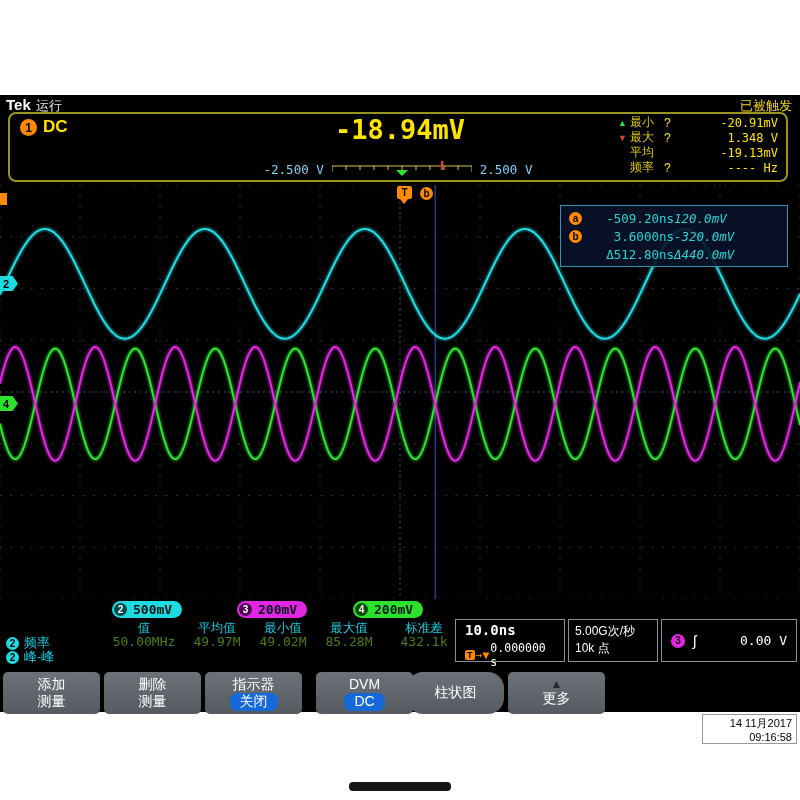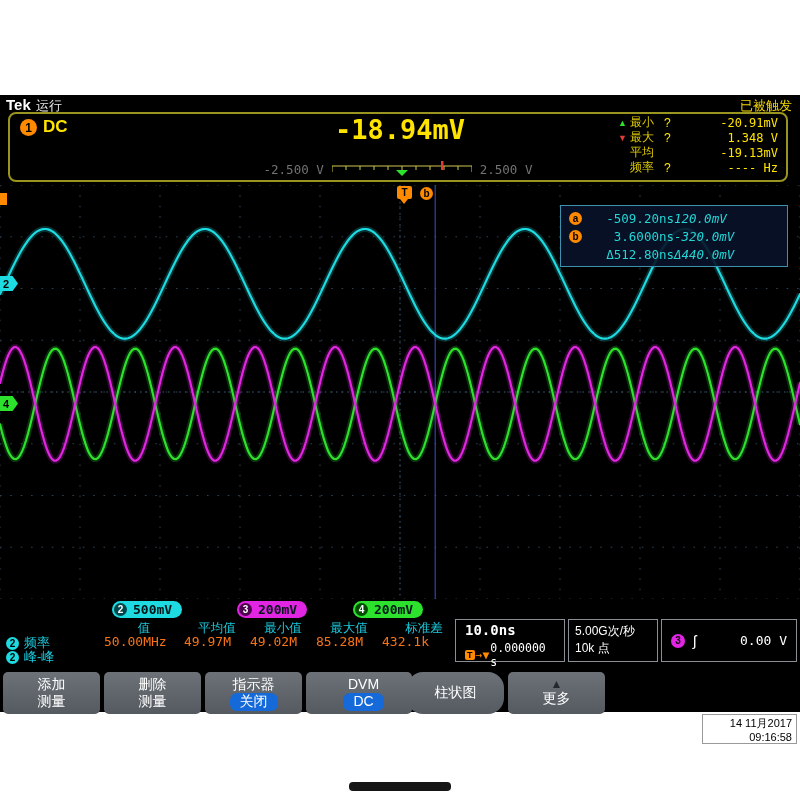--- a/index.html
+++ b/index.html
@@ -15,21 +15,21 @@
   .banner .obadge{left:10px;top:5px;}
   .coupling{position:absolute;left:33px;top:3px;color:#ffe400;font-weight:bold;font-size:17px;}
   .big-value{position:absolute;left:200px;top:0;width:380px;text-align:center;color:#ffe400;font:bold 27px "DejaVu Sans Mono",monospace;}
   .stats{position:absolute;right:8px;top:1px;width:160px;}
   .stat-row{display:flex;align-items:center;height:15px;font-size:12px;}
   .stat-row .mk{width:12px;font-size:9px;}
   .mk-g{color:#2ce22c}.mk-r{color:#e23b3b}
   .stat-row .lbl{width:34px;color:#dcc800;}
   .stat-row .q{width:11px;color:#ffe400;}
   .stat-row .val{flex:1;text-align:right;color:#ffe400;font-family:"DejaVu Sans Mono",monospace;}
-  .scale-row{position:absolute;left:0;right:0;top:44px;height:22px;display:flex;align-items:center;justify-content:center;gap:8px;color:#737373;font:12.5px "DejaVu Sans Mono",monospace;}
+  .scale-row{position:absolute;left:0;right:0;top:44px;height:22px;display:flex;align-items:center;justify-content:center;gap:8px;color:#7dd3fc;font:12.5px "DejaVu Sans Mono",monospace;}
   
   #wave-svg{position:absolute;left:0;top:90px;}
   .marker-a-tab{position:absolute;left:0;top:98px;width:7px;height:12px;background:#ff8a00;}
   .t-flag{position:absolute;left:397px;top:91px;width:15px;height:13px;background:#ff8a00;border-radius:2px;color:#000;font:bold 10px "Liberation Sans",sans-serif;display:flex;align-items:center;justify-content:center;}
   .t-flag::after{content:'';position:absolute;left:3px;top:13px;border:4px solid transparent;border-top:5px solid #ff8a00;}
   .b-flag{position:absolute;left:420px;top:92px;width:13px;height:13px;border-radius:50%;background:#ff8a00;color:#000;font:bold 10px "Liberation Sans",sans-serif;display:flex;align-items:center;justify-content:center;}
   .ch-tag{position:absolute;left:0;width:18px;height:15px;clip-path:polygon(0 0,70% 0,100% 50%,70% 100%,0 100%);color:#000;font:bold 11px "Liberation Sans",sans-serif;display:flex;align-items:center;padding-left:3px;box-sizing:border-box;}
   .ch2-tag{top:181px;background:#1ddbe0;}
   .ch4-tag{top:301px;background:#2ce22c;}
   
@@ -40,40 +40,40 @@
   .c-time{width:86px;text-align:right;}
   .c-volt{flex:1;font-style:italic;}
   
   .vpill{position:absolute;top:506px;height:17px;border-radius:9px;display:flex;align-items:center;padding:0 10px 0 2px;color:#001518;font:bold 13px "DejaVu Sans Mono",monospace;}
   .vpill .num{width:13px;height:13px;border-radius:50%;color:#fff;font:bold 10px "Liberation Sans",sans-serif;display:flex;align-items:center;justify-content:center;margin-right:6px;}
   .pill2{left:112px;background:#1ddbe0;}  .pill2 .num{background:#00474d;}
   .pill3{left:237px;background:#e225e2;}  .pill3 .num{background:#4d004d;}
   .pill4{left:353px;background:#2ce22c;}  .pill4 .num{background:#004d00;}
   
   .tbl-head{position:absolute;left:104px;top:525px;display:grid;grid-template-columns:80px 66px 66px 66px 84px;color:#19ccdf;font-size:12.5px;text-align:center;}
-  .tbl-row{position:absolute;left:104px;display:grid;grid-template-columns:80px 66px 66px 66px 84px;color:#f97316;font:13px "DejaVu Sans Mono",monospace;}
+  .tbl-row{position:absolute;left:104px;display:grid;grid-template-columns:80px 66px 66px 66px 84px;color:#4d7c0f;font:13px "DejaVu Sans Mono",monospace;text-align:center;}
   .tr1{top:539px;} .tr2{top:553px;}
   .tbl-lab{position:absolute;left:6px;display:flex;align-items:center;gap:5px;color:#19ccdf;font-size:13px;}
   .tl1{top:539px;} .tl2{top:553px;}
   .cbadge{width:13px;height:13px;border-radius:50%;background:#1ddbe0;color:#000;font:bold 10px "Liberation Sans",sans-serif;display:flex;align-items:center;justify-content:center;}
   
   .abox{position:absolute;top:524px;height:43px;border:1px solid #8a8f96;background:#000;color:#fff;box-sizing:border-box;}
   .timebox{left:455px;width:110px;padding:2px 9px;}
   .timebox .l1{font:bold 14px "DejaVu Sans Mono",monospace;}
   .timebox .l2{font:11.5px "DejaVu Sans Mono",monospace;margin-top:3px;display:flex;align-items:center;gap:1px;}
   .t-mini{background:#ff8a00;color:#000;font:bold 9px "Liberation Sans",sans-serif;padding:0 2px;border-radius:2px;}
   .orange-t{color:#ff8a00;}
   .ratebox{left:568px;width:90px;padding:3px 6px;font-size:12px;line-height:1.45;}
   .trigbox{left:661px;width:136px;display:flex;align-items:center;gap:8px;padding:0 9px;}
   .mbadge{width:14px;height:14px;border-radius:50%;background:#e225e2;color:#000;font:bold 10px "Liberation Sans",sans-serif;display:flex;align-items:center;justify-content:center;}
   .slope{color:#fff;font-size:15px;}
   .tlevel{margin-left:auto;font:13px "DejaVu Sans Mono",monospace;}
   
   .mbtn{position:absolute;top:577px;width:97px;height:42px;background:linear-gradient(#6d7278,#555a60);border-radius:5px;color:#fff;font-size:14px;display:flex;flex-direction:column;align-items:center;justify-content:center;line-height:1.25;cursor:pointer;}
-  .mb1{left:3px;} .mb2{left:104px;} .mb3{left:205px;} .mb4{left:306px;padding-left:9px;} .mb5{left:407px;border-radius:16px;} .mb6{left:508px;}
+  .mb1{left:3px;} .mb2{left:104px;} .mb3{left:205px;} .mb4{left:316px;} .mb5{left:407px;border-radius:16px;} .mb6{left:508px;}
   .chip{background:#1569d8;border-radius:7px;padding:0 10px;color:#fff;}
   .more-arrow{color:#24272b;font-size:12px;line-height:.9;}
   
   .dtbox{position:absolute;left:702px;top:714px;width:95px;height:30px;background:#fff;border:1px solid #999;color:#000;font-size:11px;text-align:right;padding:1px 4px;line-height:1.3;box-sizing:border-box;}
   .bottom-pill{position:absolute;left:349px;top:782px;width:102px;height:9px;background:#161616;border-radius:4px;}
 </style>
 </head>
 <body>
 
 <div class="screen">

